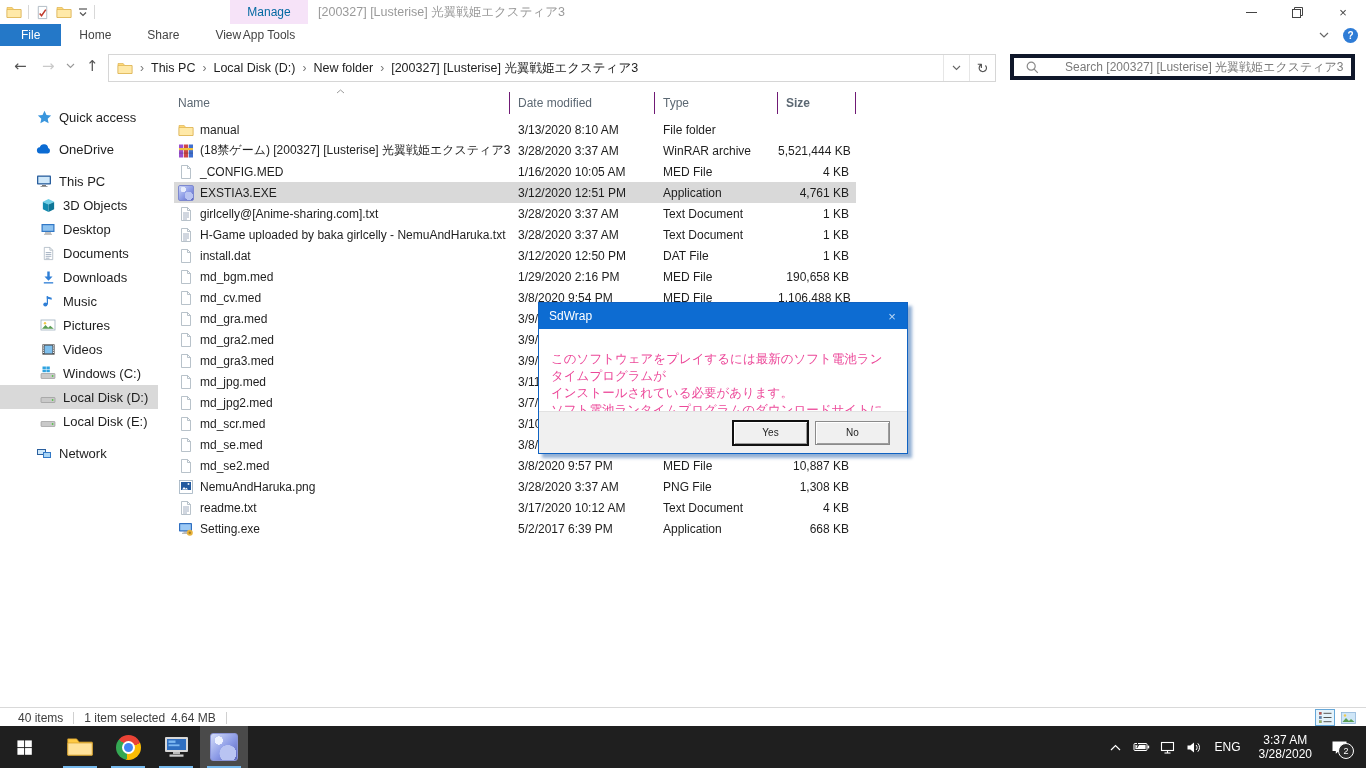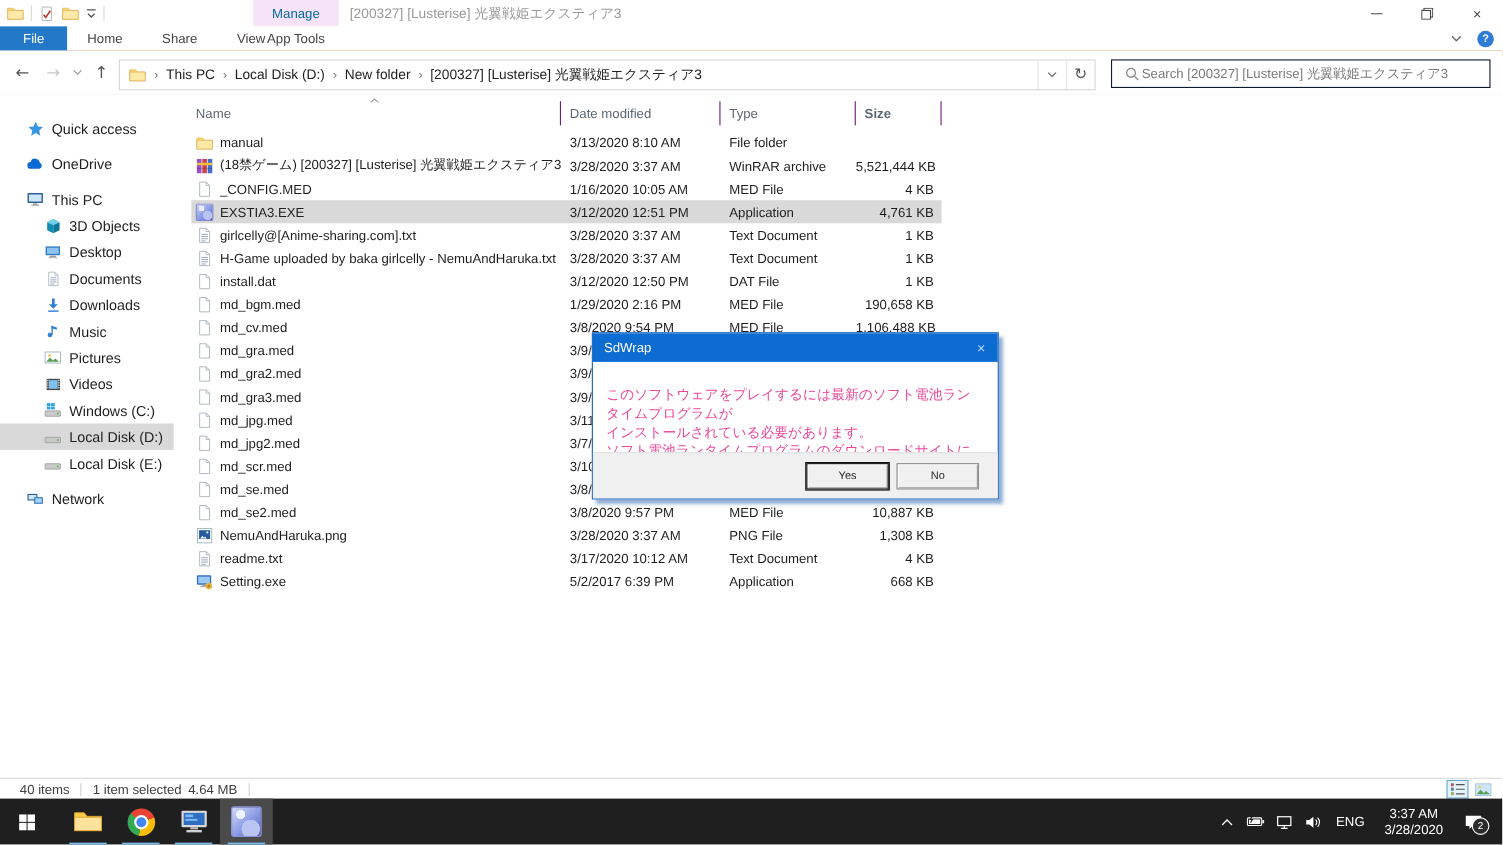--- a/index.html
+++ b/index.html
@@ -31,30 +31,30 @@
   
   .navbar{left:0;top:46px;width:1366px;height:40px;background:#fff;border-bottom:1px solid #e0e0e0;}
   .navarrow{position:absolute;top:53px;font-size:15px;color:#555;font-family:"DejaVu Sans",sans-serif;height:26px;display:flex;align-items:center;}
   .addressbar{position:absolute;left:108px;top:54px;width:886px;height:26px;border:1px solid #d6d6d6;background:#fff;
               display:flex;align-items:center;font-size:12.5px;}
   .crumb-sep{color:#777;padding:0 7px;font-size:12px;}
   .crumb{white-space:nowrap;}
   .abar-right{margin-left:auto;display:flex;align-items:stretch;height:100%;}
   .abar-btn{width:25px;display:flex;align-items:center;justify-content:center;border-left:1px solid #e6e6e6;color:#555;}
   .refresh{font-family:"DejaVu Sans",sans-serif;font-size:14px;}
-  .searchbox{position:absolute;left:1010px;top:54px;width:345px;height:26px;border:1px solid #0f172a;background:#fff;
-             display:flex;align-items:center;gap:0;padding-left:12px;box-sizing:border-box;}
+  .searchbox{position:absolute;left:1010px;top:54px;width:345px;height:26px;border:4px solid #0f172a;background:#fff;
+             display:flex;align-items:center;gap:24px;padding-left:12px;box-sizing:border-box;}
   .searchbox input{border:none;outline:none;flex:1;font-size:12px;color:#444;font-family:"Liberation Sans",sans-serif;background:transparent;}
   .searchbox input::placeholder{color:#7a7a7a;opacity:1;}
 
   
   .sidebar{left:0;top:86px;width:158px;height:621px;background:#fff;padding-top:19px;box-sizing:border-box;}
   .sitem{height:24px;display:flex;align-items:center;gap:7px;font-size:13px;white-space:nowrap;}
   .sitem .sic{width:16px;display:flex;justify-content:center;}
-  .lvl0{padding-left:24px;}
+  .lvl0{padding-left:36px;}
   .lvl1{padding-left:40px;}
   .gap8{margin-top:8px;}
   .sitem.selected{background:#d9d9d9;}
 
   
   .filearea{left:158px;top:86px;width:1208px;height:621px;background:#fff;}
   .fhead{display:grid;grid-template-columns:336px 145px 123px 78px;margin-left:16px;height:22px;margin-top:6px;
          font-size:12px;color:#5c6873;align-items:center;position:relative;}
   .fhead > div{border-right:1px solid #701a75;height:100%;display:flex;align-items:center;box-sizing:border-box;}
   .hc-name{padding-left:4px;}

